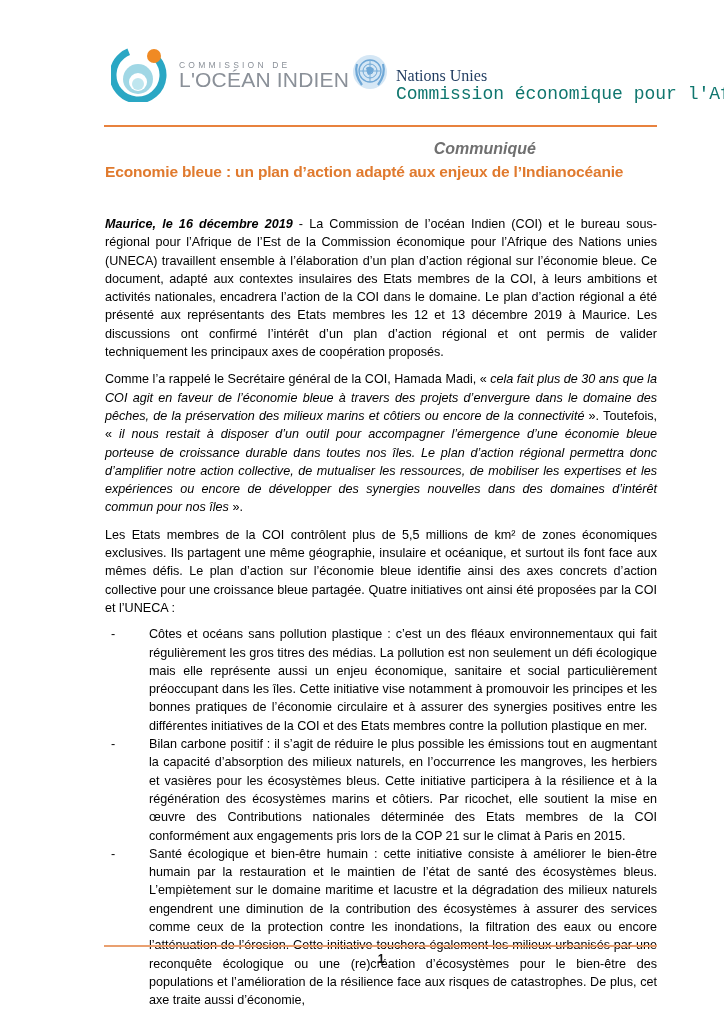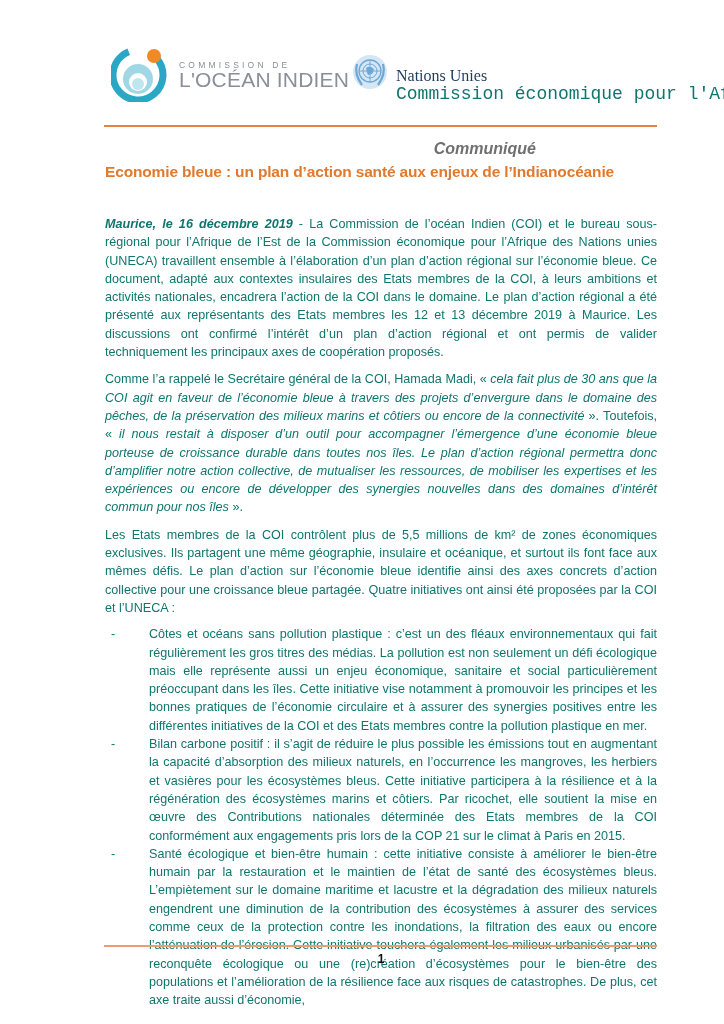--- a/index.html
+++ b/index.html
@@ -22,21 +22,21 @@
 
   .rule { position: absolute; left: 85px; width: 553px; height: 2px; background: #e8823e; }
   .rule.top { top: 125px; }
   .rule.bottom { top: 945px; height: 1.5px; background: #e9a070; }
 
   .communique { position: absolute; right: 86px; top: 140px; font-size: 16px; font-weight: bold;
                 font-style: italic; color: #707070; }
   .title { position: absolute; left: 86px; top: 163px; font-size: 15.5px; font-weight: bold; color: #e07a2e; white-space: nowrap; letter-spacing: -0.15px; }
 
   .body { position: absolute; left: 86px; top: 215px; width: 552px; font-size: 12.6px; line-height: 18.3px;
-          text-align: justify; color: #0f766e; }
+          text-align: justify; color: #000000; }
   .body p { margin: 0 0 9px 0; }
   .body em { font-style: italic; }
   .dateline { font-weight: bold; font-style: italic; }
 
   ul.initiatives { list-style: none; margin: 0; padding: 0; }
   ul.initiatives li { position: relative; padding-left: 44px; margin: 0; }
   ul.initiatives li .dash { position: absolute; left: 6px; top: 0; }
   .init-title { }
 
   .page-number { position: absolute; left: 0; width: 724px; top: 952px; text-align: center;
@@ -74,21 +74,21 @@
     </svg>
     <div class="un-text">
       <div class="l1">Nations Unies</div>
       <div class="l2">Commission économique pour l'Afrique</div>
     </div>
   </div>
 
   <div class="rule top"></div>
 
   <div class="communique">Communiqué</div>
-  <div class="title">Economie bleue : un plan d’action santé aux enjeux de l’Indianocéanie</div>
+  <div class="title">Economie bleue : un plan d’action adapté aux enjeux de l’Indianocéanie</div>
 
   <div class="body">
     <p><span class="dateline">Maurice, le 16 décembre 2019</span><span> - La Commission de l’océan Indien (COI) et le bureau sous-régional pour l’Afrique de l’Est de la Commission économique pour l’Afrique des Nations unies (UNECA) travaillent ensemble à l’élaboration d’un plan d’action régional sur l’économie bleue. Ce document, adapté aux contextes insulaires des Etats membres de la COI, à leurs ambitions et activités nationales, encadrera l’action de la COI dans le domaine. Le plan d’action régional a été présenté aux représentants des Etats membres les 12 et 13 décembre 2019 à Maurice. Les discussions ont confirmé l’intérêt d’un plan d’action régional et ont permis de valider techniquement les principaux axes de coopération proposés.</span></p>
 
     <p><span>Comme l’a rappelé le Secrétaire général de la COI, Hamada Madi, « </span><em>cela fait plus de 30 ans que la COI agit en faveur de l’économie bleue à travers des projets d’envergure dans le domaine des pêches, de la préservation des milieux marins et côtiers ou encore de la connectivité</em><span> ». Toutefois, « </span><em>il nous restait à disposer d’un outil pour accompagner l’émergence d’une économie bleue porteuse de croissance durable dans toutes nos îles. Le plan d’action régional permettra donc d’amplifier notre action collective, de mutualiser les ressources, de mobiliser les expertises et les expériences ou encore de développer des synergies nouvelles dans des domaines d’intérêt commun pour nos îles</em><span> ».</span></p>
 
     <p style="margin-bottom:8px;">Les Etats membres de la COI contrôlent plus de 5,5 millions de km² de zones économiques exclusives. Ils partagent une même géographie, insulaire et océanique, et surtout ils font face aux mêmes défis. Le plan d’action sur l’économie bleue identifie ainsi des axes concrets d’action collective pour une croissance bleue partagée. Quatre initiatives ont ainsi été proposées par la COI et l’UNECA :</p>
 
     <ul class="initiatives">
       <li><span class="dash">-</span><span class="init-title">Côtes et océans sans pollution plastique :</span><span> c’est un des fléaux environnementaux qui fait régulièrement les gros titres des médias. La pollution est non seulement un défi écologique mais elle représente aussi un enjeu économique, sanitaire et social particulièrement préoccupant dans les îles. Cette initiative vise notamment à promouvoir les principes et les bonnes pratiques de l’économie circulaire et à assurer des synergies positives entre les différentes initiatives de la COI et des Etats membres contre la pollution plastique en mer.</span></li>

